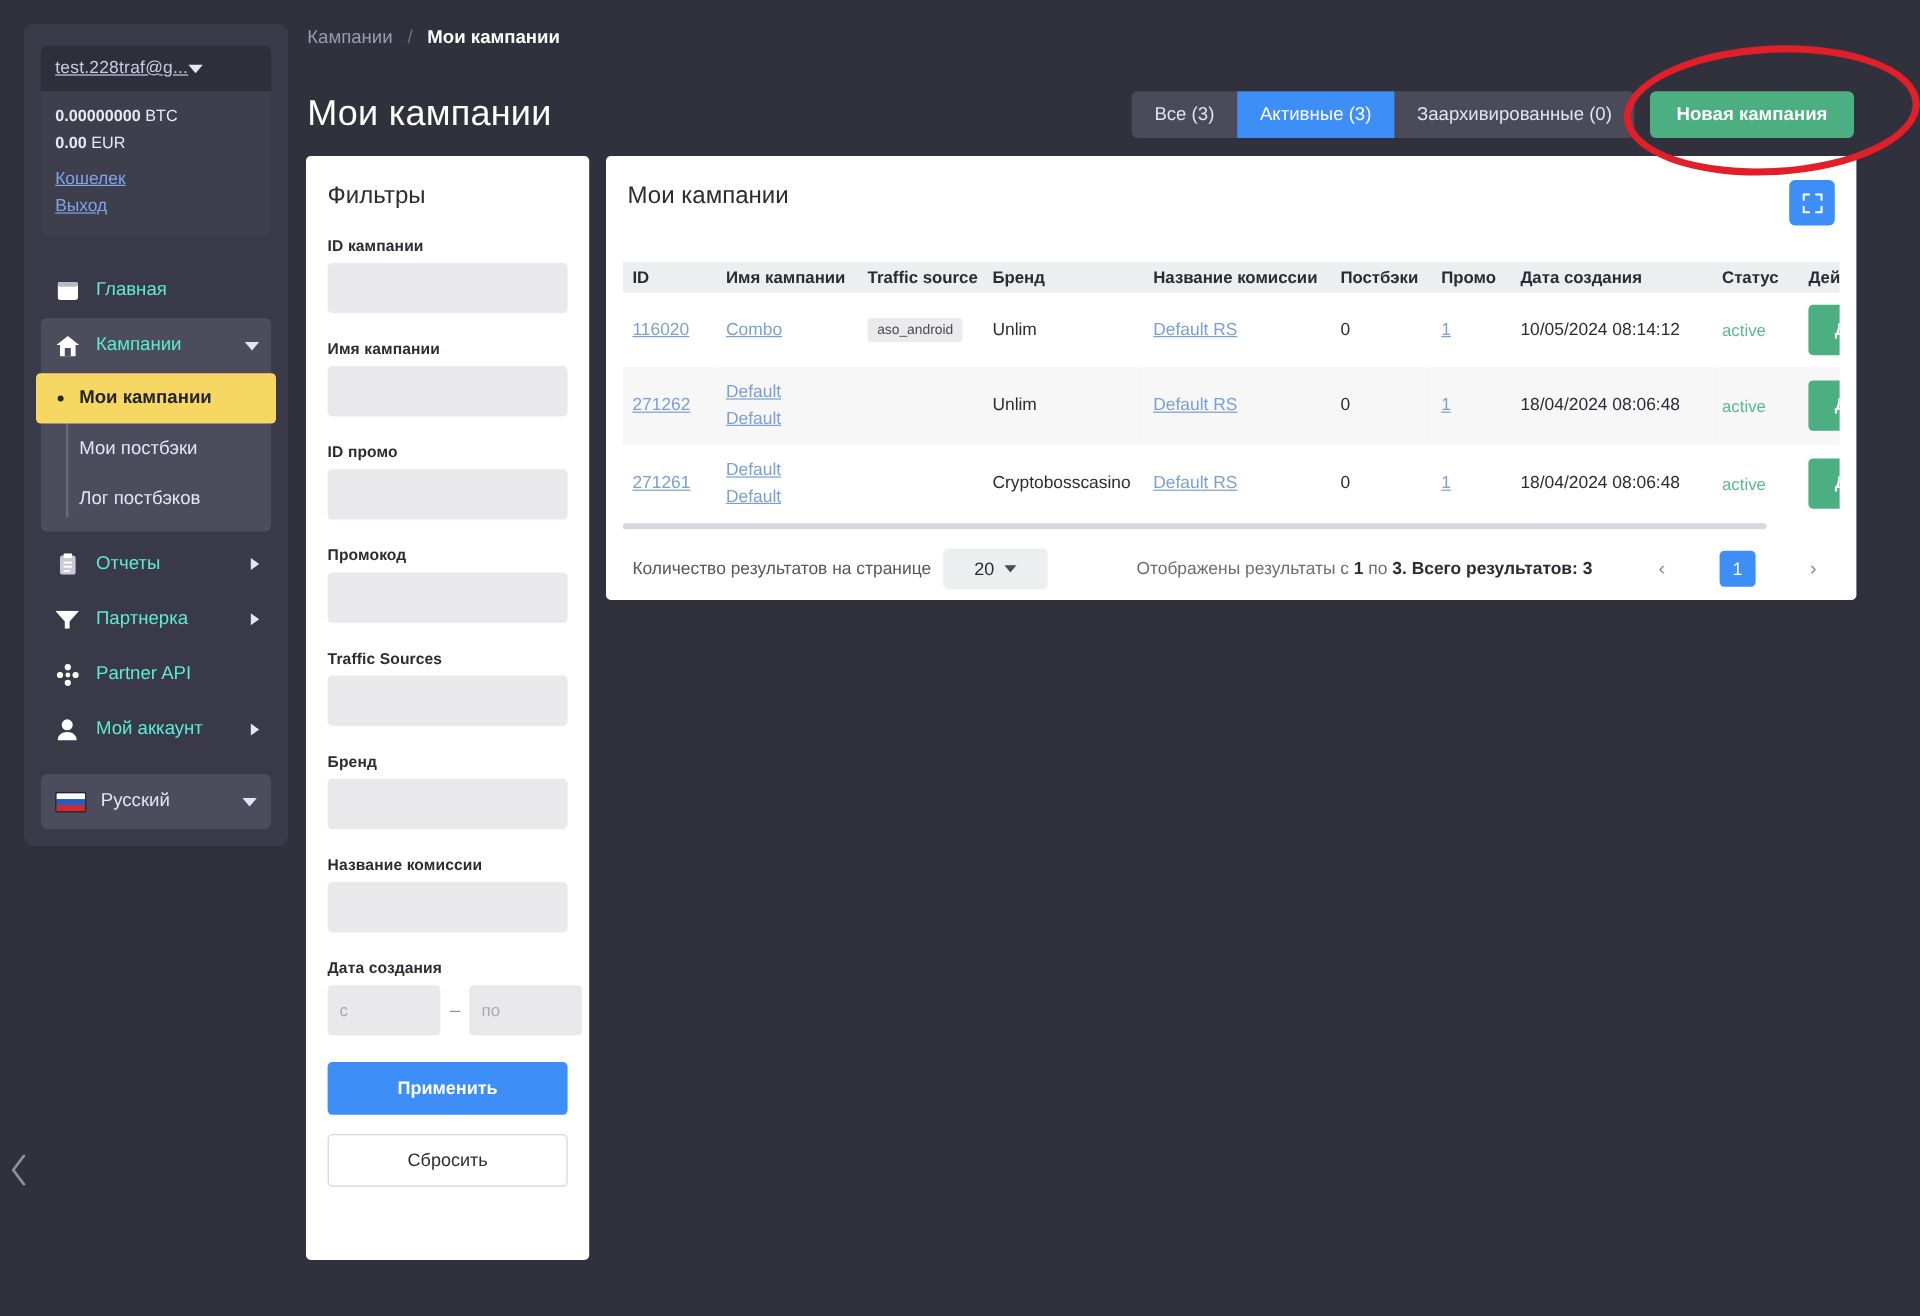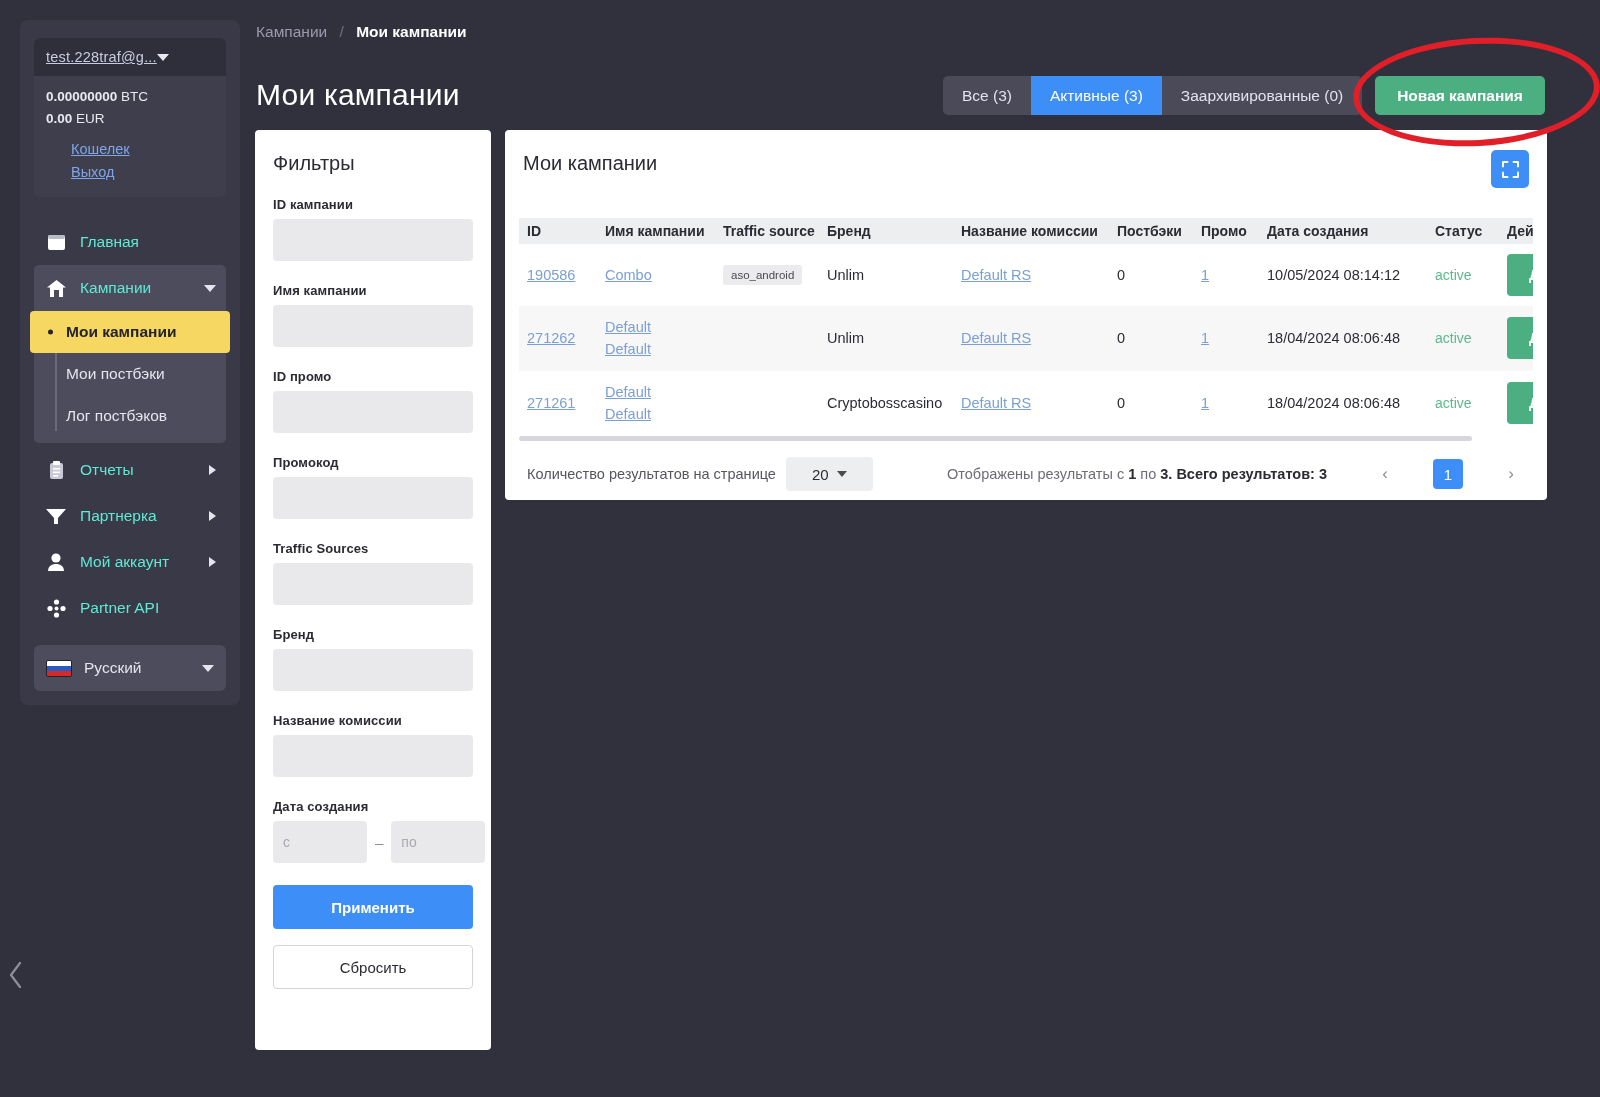--- a/index.html
+++ b/index.html
@@ -42,21 +42,21 @@
     width:0;height:0;border-left:6px solid transparent;border-right:6px solid transparent;
     border-top:7px solid #e9e9f2;
   }
   .acct-body { padding:11px 12px 14px 12px; }
   .bal-row { font-size:13.5px; color:#e9e9f2; margin-bottom:2px; line-height:1.45; }
   .bal-row b { font-weight:700; }
   .bal-row span.cur { font-weight:400; color:#e9e9f2; }
   .acct-links { margin-top:10px; }
   .acct-links a {
     display:block; color:#7fa6e8; font-size:14.5px;
-    text-decoration:underline; line-height:1.55;margin-left:25px;
+    text-decoration:underline; line-height:1.55;
   }
 
   .nav-item {
     display:flex; align-items:center;
     height:46px; padding:0 10px;
     color:#5eead4; font-size:15.5px;
     border-radius:5px; cursor:pointer;
     position:relative;
   }
   .nav-item .ic {
@@ -361,40 +361,40 @@
       <svg width="20" height="15" viewBox="0 0 20 15">
           <path d="M0 0h20L12 9v6H8V9z" fill="#ffffff"></path>
         </svg>
     </span>
     <span>Партнерка</span>
     <span class="nav-arrow-r"></span>
   </div>
 
   <div class="nav-item">
     <span class="ic">
-      <svg width="16" height="18" viewBox="0 0 16 18">
-          <circle cx="8" cy="5" r="4.6" fill="#ffffff"></circle>
-          <path d="M0 18c0-4.4 3.6-7 8-7s8 2.6 8 7z" fill="#ffffff"></path>
-        </svg>
-    </span>
-    <span>Мой аккаунт</span>
-    <span class="nav-arrow-r"></span>
-  </div>
-
-  <div class="nav-item">
-    <span class="ic">
       <svg width="19" height="19" viewBox="0 0 19 19">
           <circle cx="9.5" cy="3" r="2.6" fill="#ffffff"></circle>
           <circle cx="9.5" cy="16" r="2.6" fill="#ffffff"></circle>
           <circle cx="3" cy="9.5" r="2.6" fill="#ffffff"></circle>
           <circle cx="16" cy="9.5" r="2.6" fill="#ffffff"></circle>
           <circle cx="9.5" cy="9.5" r="2" fill="#ffffff"></circle>
         </svg>
     </span>
     <span>Partner API</span>
+  </div>
+
+  <div class="nav-item">
+    <span class="ic">
+      <svg width="16" height="18" viewBox="0 0 16 18">
+          <circle cx="8" cy="5" r="4.6" fill="#ffffff"></circle>
+          <path d="M0 18c0-4.4 3.6-7 8-7s8 2.6 8 7z" fill="#ffffff"></path>
+        </svg>
+    </span>
+    <span>Мой аккаунт</span>
+    <span class="nav-arrow-r"></span>
   </div>
 
   <div class="lang-sel">
     <span class="flag">
         <i></i>
         <i></i>
         <i></i>
       </span>
     <span>Русский</span>
     <span class="nav-arrow-d"></span>
@@ -478,21 +478,21 @@
           <th style="width:156px">Название комиссии</th>
           <th style="width:84px">Постбэки</th>
           <th style="width:66px">Промо</th>
           <th style="width:168px">Дата создания</th>
           <th style="width:72px">Статус</th>
           <th style="width:130px">Действия</th>
         </tr>
       </thead>
       <tbody>
         <tr>
-          <td><a href="#">190586</a></td>
+          <td><a href="#">116020</a></td>
           <td class="multi">
               <a href="#">Combo</a>
             </td>
           <td><span class="tag">aso_android</span></td>
           <td>Unlim</td>
           <td><a href="#">Default RS</a></td>
           <td>0</td>
           <td><a href="#">1</a></td>
           <td>10/05/2024 08:14:12</td>
           <td><span class="status-active">active</span></td>

